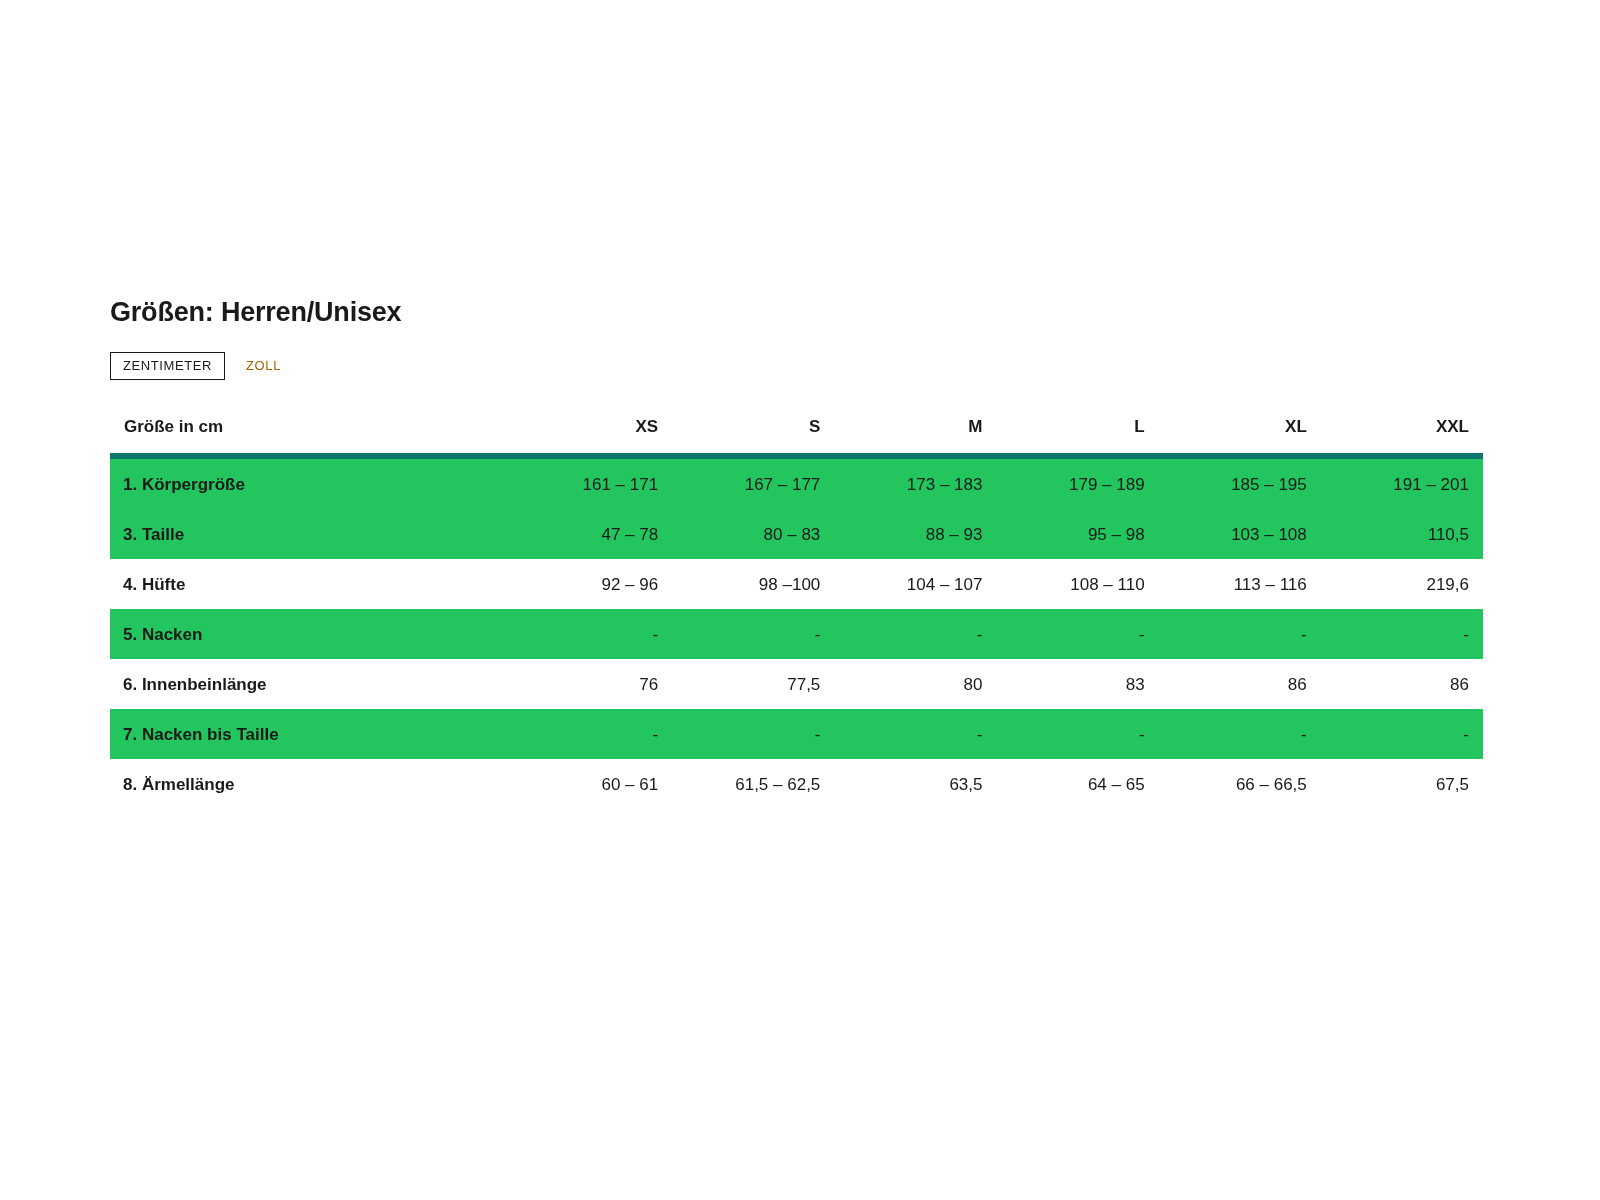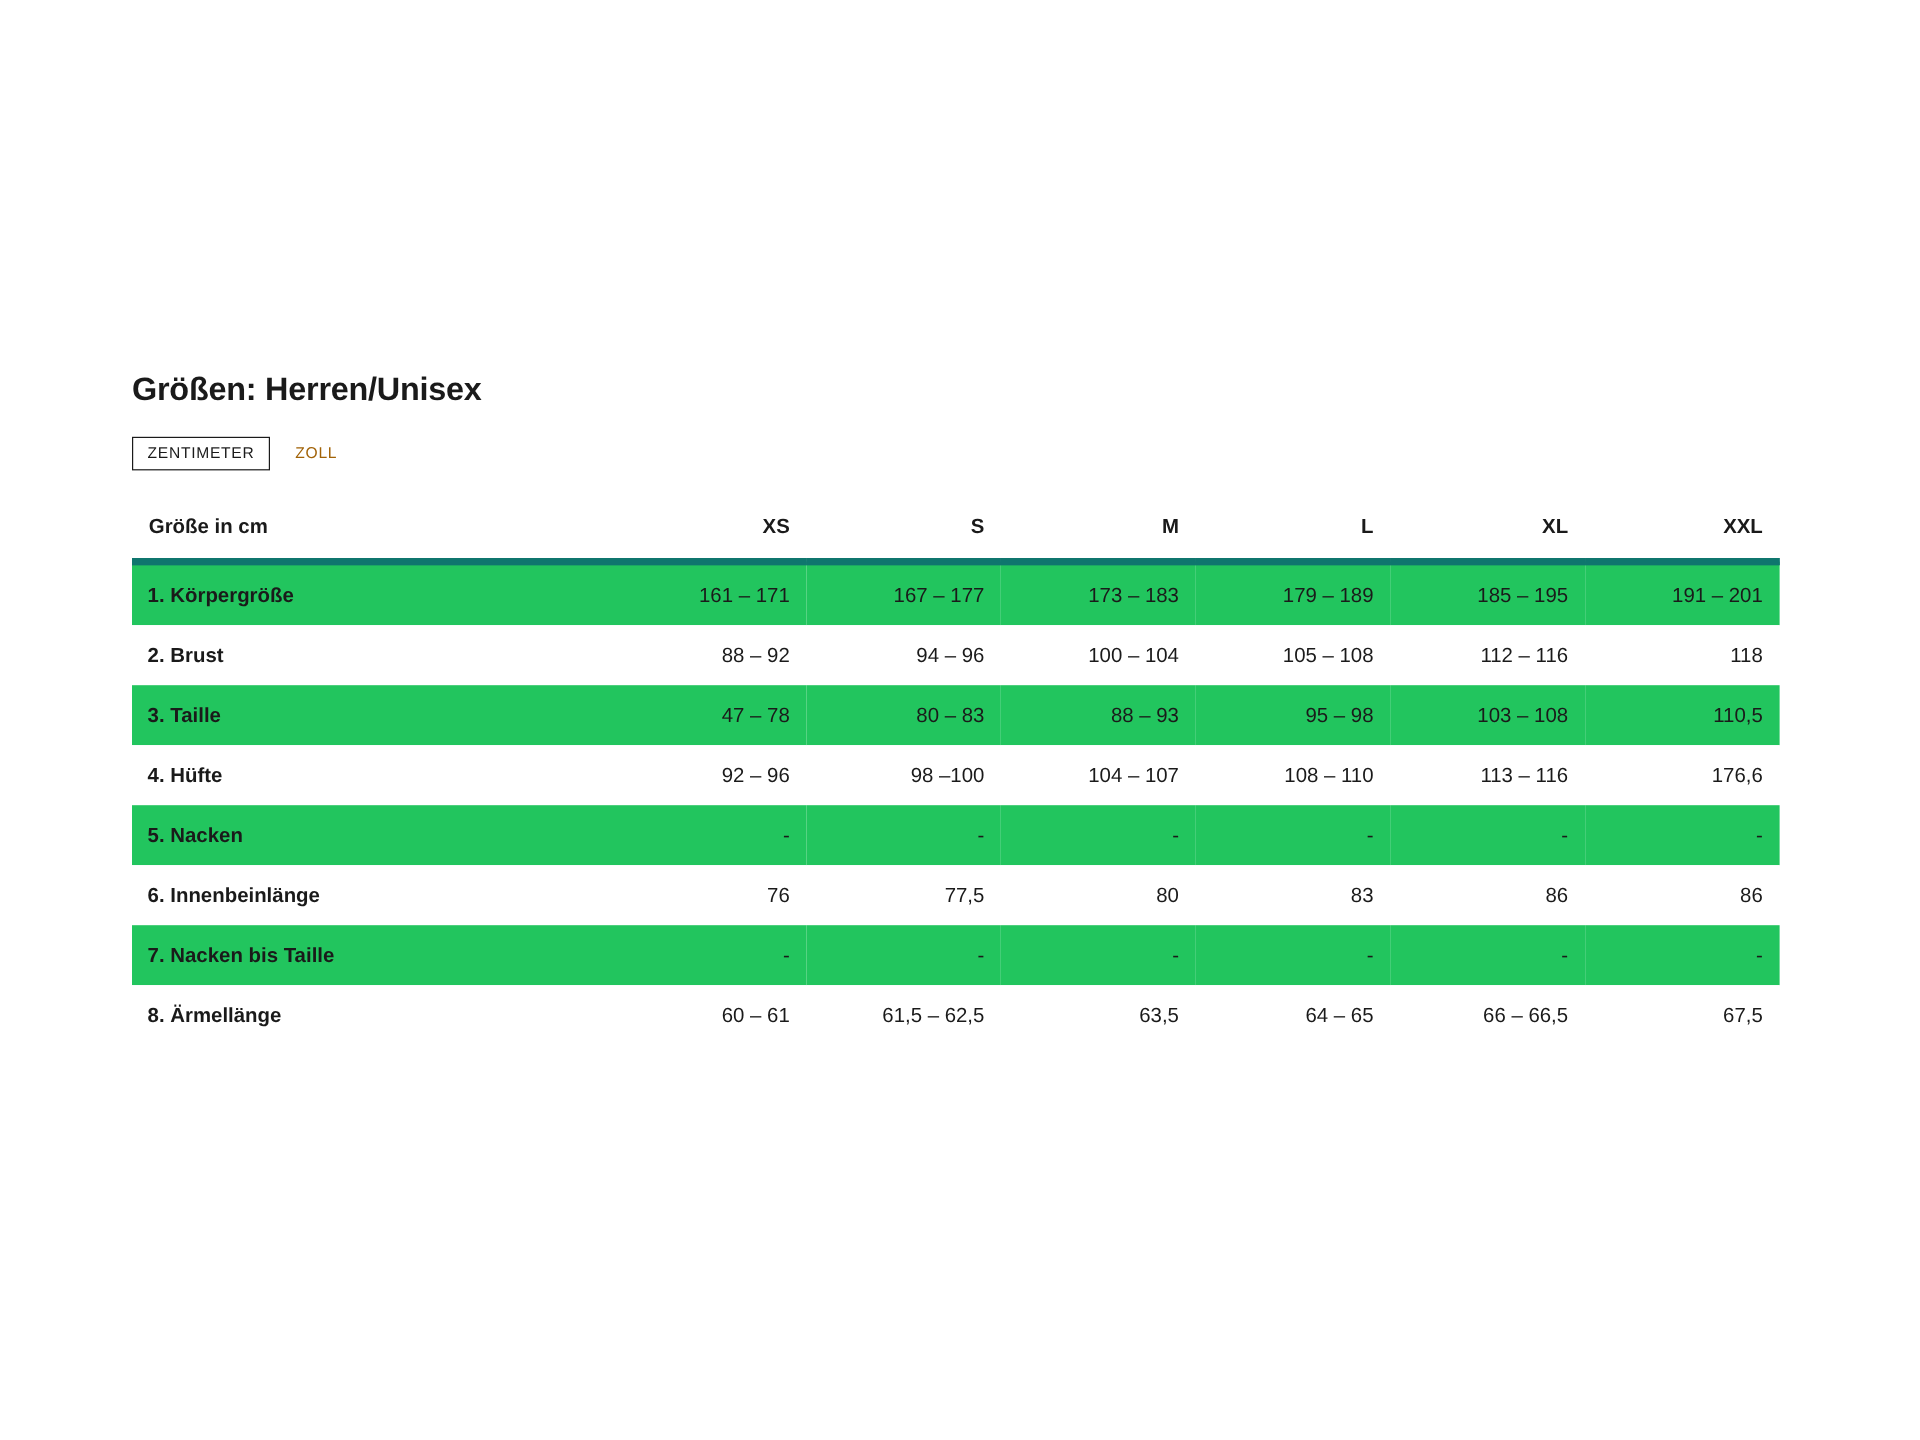--- a/index.html
+++ b/index.html
@@ -25,21 +25,21 @@
     position: absolute;
     left: 110px;
     top: 295px;
     width: 1380px;
   }
   .title {
     font-size: 27px;
     font-weight: bold;
     letter-spacing: -0.2px;
     color: #1a1a1a;
-    margin: 12px 0 0 0;
+    margin: 0 0 0 0;
     line-height: 34px;
   }
   .unit-toggle {
     margin-top: 23px;
     display: flex;
     align-items: flex-start;
     gap: 0px;
   }
   .unit-btn {
     font-size: 13px;
@@ -131,48 +131,39 @@
         <tr class="shaded">
           <th class="row-label">1. Körpergröße</th>
           <td class="val">161 – 171</td>
           <td class="val">167 – 177</td>
           <td class="val">173 – 183</td>
           <td class="val">179 – 189</td>
           <td class="val">185 – 195</td>
           <td class="val">191 – 201</td>
         </tr>
 
-        <tr class="plain">
-          <th class="row-label">2. Brust</th>
-          <td class="val">88 – 92</td>
-          <td class="val">94 – 96</td>
-          <td class="val">100 – 104</td>
-          <td class="val">105 – 108</td>
-          <td class="val">112 – 116</td>
-          <td class="val">118</td>
-        </tr>
 
         <tr class="shaded">
           <th class="row-label">3. Taille</th>
           <td class="val">47 – 78</td>
           <td class="val">80 – 83</td>
           <td class="val">88 – 93</td>
           <td class="val">95 – 98</td>
           <td class="val">103 – 108</td>
           <td class="val">110,5</td>
         </tr>
 
         <tr class="plain">
           <th class="row-label">4. Hüfte</th>
           <td class="val">92 – 96</td>
           <td class="val">98 –100</td>
           <td class="val">104 – 107</td>
           <td class="val">108 – 110</td>
           <td class="val">113 – 116</td>
-          <td class="val">176,6</td>
+          <td class="val">219,6</td>
         </tr>
 
         <tr class="shaded">
           <th class="row-label">5. Nacken</th>
           <td class="val">-</td>
           <td class="val">-</td>
           <td class="val">-</td>
           <td class="val">-</td>
           <td class="val">-</td>
           <td class="val">-</td>

